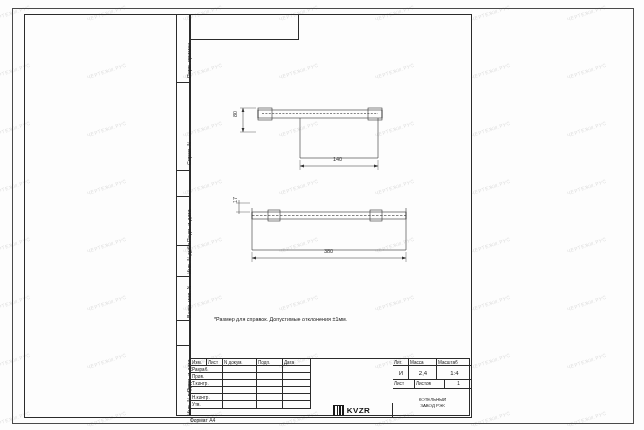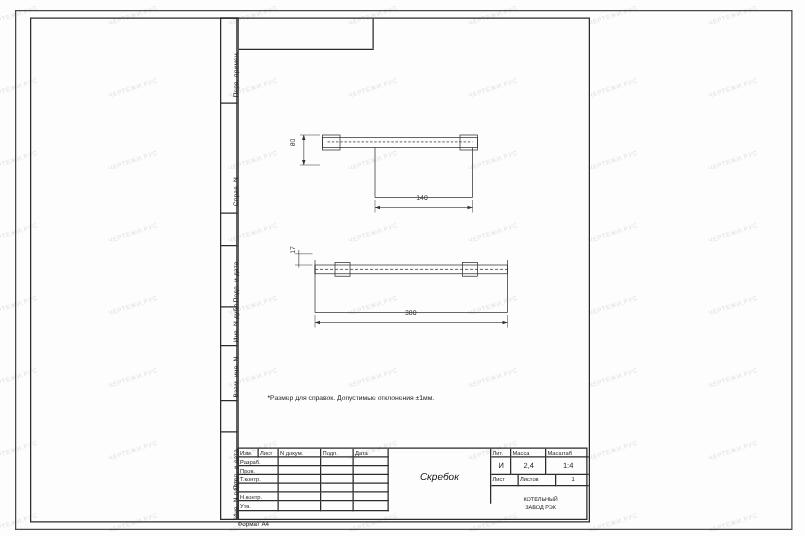--- a/index.html
+++ b/index.html
@@ -331,22 +331,25 @@
     <div class="cell" style="left:0px;  top:35px; width:32px; height:7px;">Н.контр.</div>
     <div class="cell" style="left:32px; top:35px; width:34px; height:7px;"></div>
     <div class="cell" style="left:66px; top:35px; width:26px; height:7px;"></div>
     <div class="cell" style="left:92px; top:35px; width:28px; height:7px;"></div>
 
     <div class="cell" style="left:0px;  top:42px; width:32px; height:8px;">Утв.</div>
     <div class="cell" style="left:32px; top:42px; width:34px; height:8px;"></div>
     <div class="cell" style="left:66px; top:42px; width:26px; height:8px;"></div>
     <div class="cell" style="left:92px; top:42px; width:28px; height:8px;"></div>
 
-    <div class="name-cell">Скребок</div>
-
+
+    <div class="logo-box">
+      <span class="logo-mark"></span>
+      <span class="logo-text">KVZR</span>
+    </div>
 
     <div class="right-col">
       <div class="cell" style="left:0px;  top:0px;  width:16px; height:7px;">Лит.</div>
       <div class="cell" style="left:16px; top:0px;  width:28px; height:7px;">Масса</div>
       <div class="cell nb" style="left:44px; top:0px; width:34px; height:7px;">Масштаб</div>
 
       <div class="cell" style="left:0px;  top:7px;  width:16px; height:14px; line-height:14px; text-align:center; font-size:6px;">И</div>
       <div class="cell" style="left:16px; top:7px;  width:28px; height:14px; line-height:14px; text-align:center; font-size:6px;">2,4</div>
       <div class="cell nb" style="left:44px; top:7px; width:34px; height:14px; line-height:14px; text-align:center; font-size:6px;">1:4</div>
 

